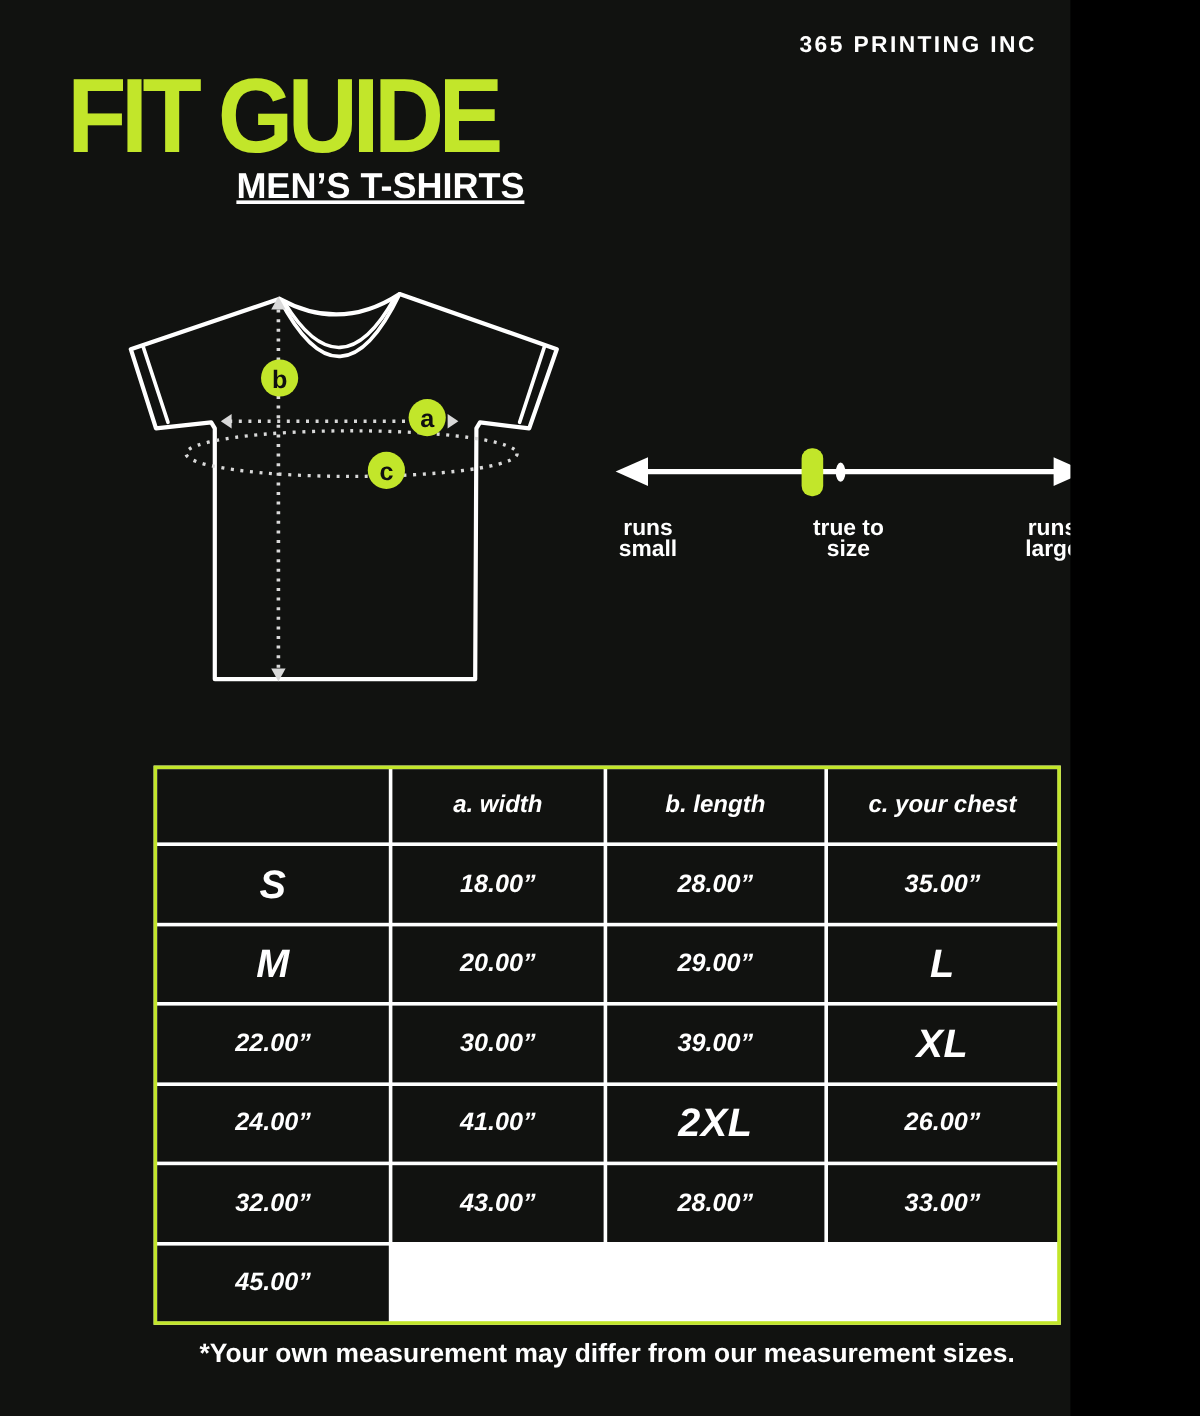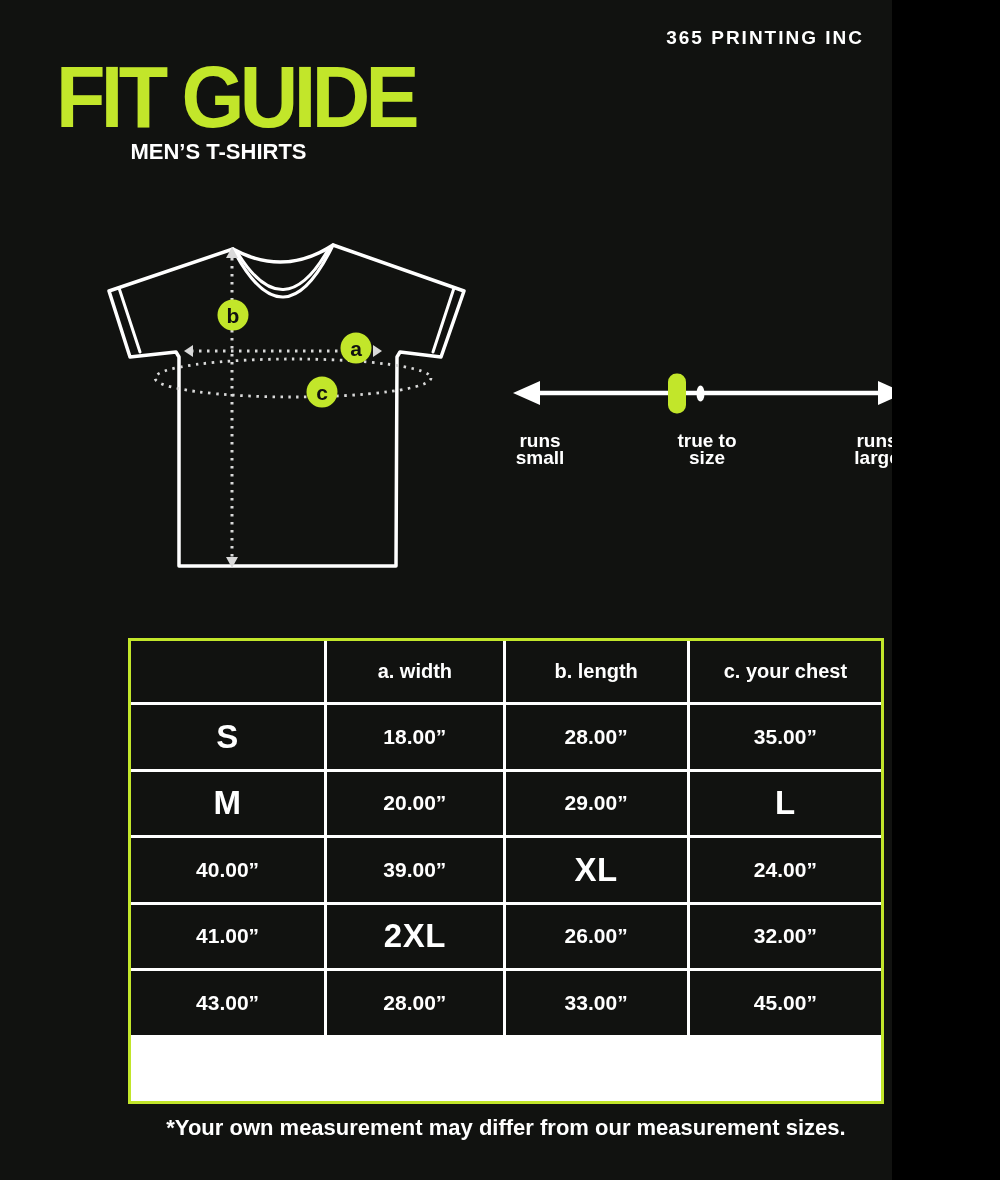--- a/index.html
+++ b/index.html
@@ -25,22 +25,22 @@
   }
   .title{
     position:absolute;left:56px;top:54px;
     font-size:88px;font-weight:bold;letter-spacing:-5px;
     line-height:86px;color:var(--accent);
     transform:scaleX(0.92);transform-origin:left top;
     white-space:nowrap;
   }
   .subtitle{
     position:absolute;left:0;top:139px;width:437px;
-    text-align:center;font-size:22px;font-weight:bold;
-    letter-spacing:0px;color:var(--white);white-space:nowrap;
+    text-align:right;font-size:30px;font-weight:bold;
+    letter-spacing:0px;color:var(--white);white-space:nowrap;text-decoration:underline;
   }
   .shirt-svg{position:absolute;left:95px;top:235px;}
   .scale-svg{position:absolute;left:505px;top:365px;}
   .scale-label{
     position:absolute;
     font-size:19px;font-weight:bold;line-height:17px;
     color:var(--white);text-align:center;white-space:nowrap;
   }
   .scale-label.left{left:512px;top:432px;width:56px;}
   .scale-label.center{left:647px;top:432px;width:120px;}
@@ -53,20 +53,21 @@
     grid-template-columns:194fr 176fr 182fr 192fr;
     grid-template-rows:61px repeat(6,63.5px);
     gap:3px;
     background:var(--white);
     border:3px solid var(--accent);
   }
   .cell{
     background:var(--bg);
     display:flex;align-items:center;justify-content:center;
     color:var(--white);
+    font-style:italic;
   }
   .cell.head{font-size:20px;font-weight:bold;}
   .cell.size{font-size:33px;font-weight:bold;letter-spacing:0.5px;}
   .cell.val{font-size:21px;font-weight:bold;}
   .footnote{
     position:absolute;left:128px;top:1115px;width:756px;
     text-align:center;font-size:22px;font-weight:bold;
     color:var(--white);white-space:nowrap;
   }
   svg text{
@@ -140,21 +141,22 @@
     <div class="cell size">S</div>
     <div class="cell val">18.00”</div>
     <div class="cell val">28.00”</div>
     <div class="cell val">35.00”</div>
 
     <div class="cell size">M</div>
     <div class="cell val">20.00”</div>
     <div class="cell val">29.00”</div>
 
     <div class="cell size">L</div>
-    <div class="cell val">40.00”</div>
+    <div class="cell val">22.00”</div>
+    <div class="cell val">30.00”</div>
     <div class="cell val">39.00”</div>
 
     <div class="cell size">XL</div>
     <div class="cell val">24.00”</div>
     <div class="cell val">41.00”</div>
 
     <div class="cell size">2XL</div>
     <div class="cell val">26.00”</div>
     <div class="cell val">32.00”</div>
     <div class="cell val">43.00”</div>

